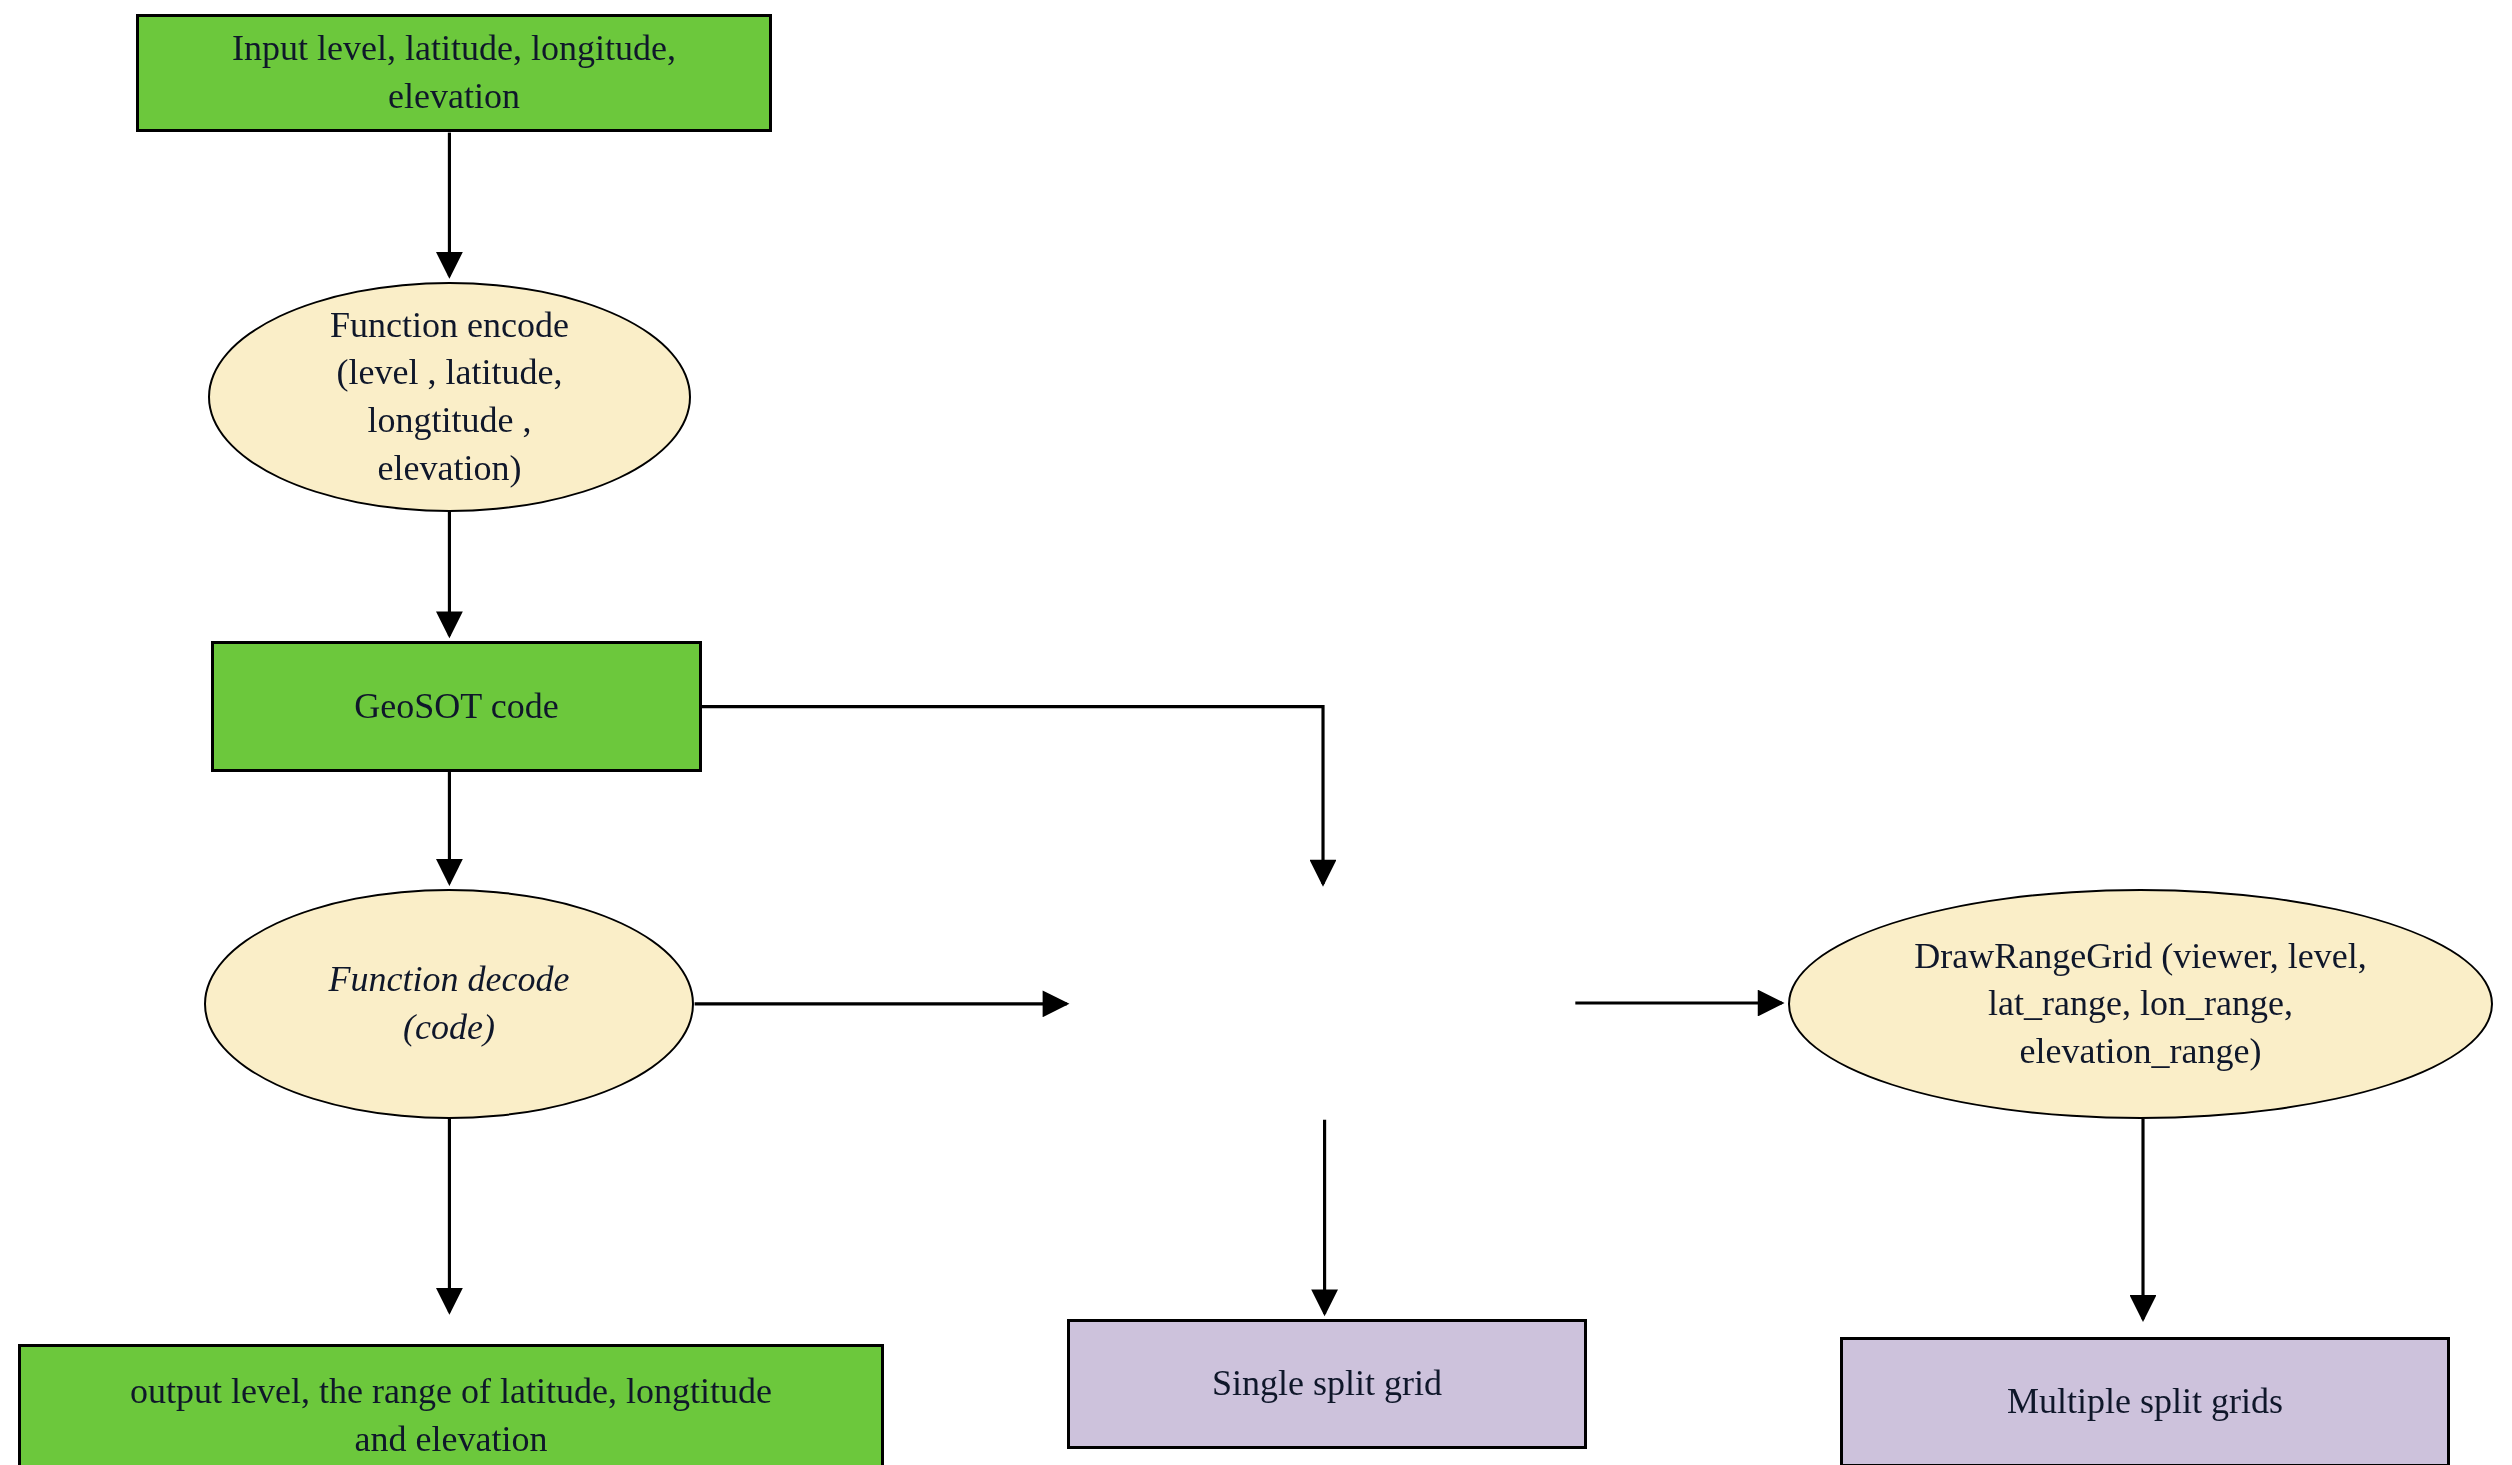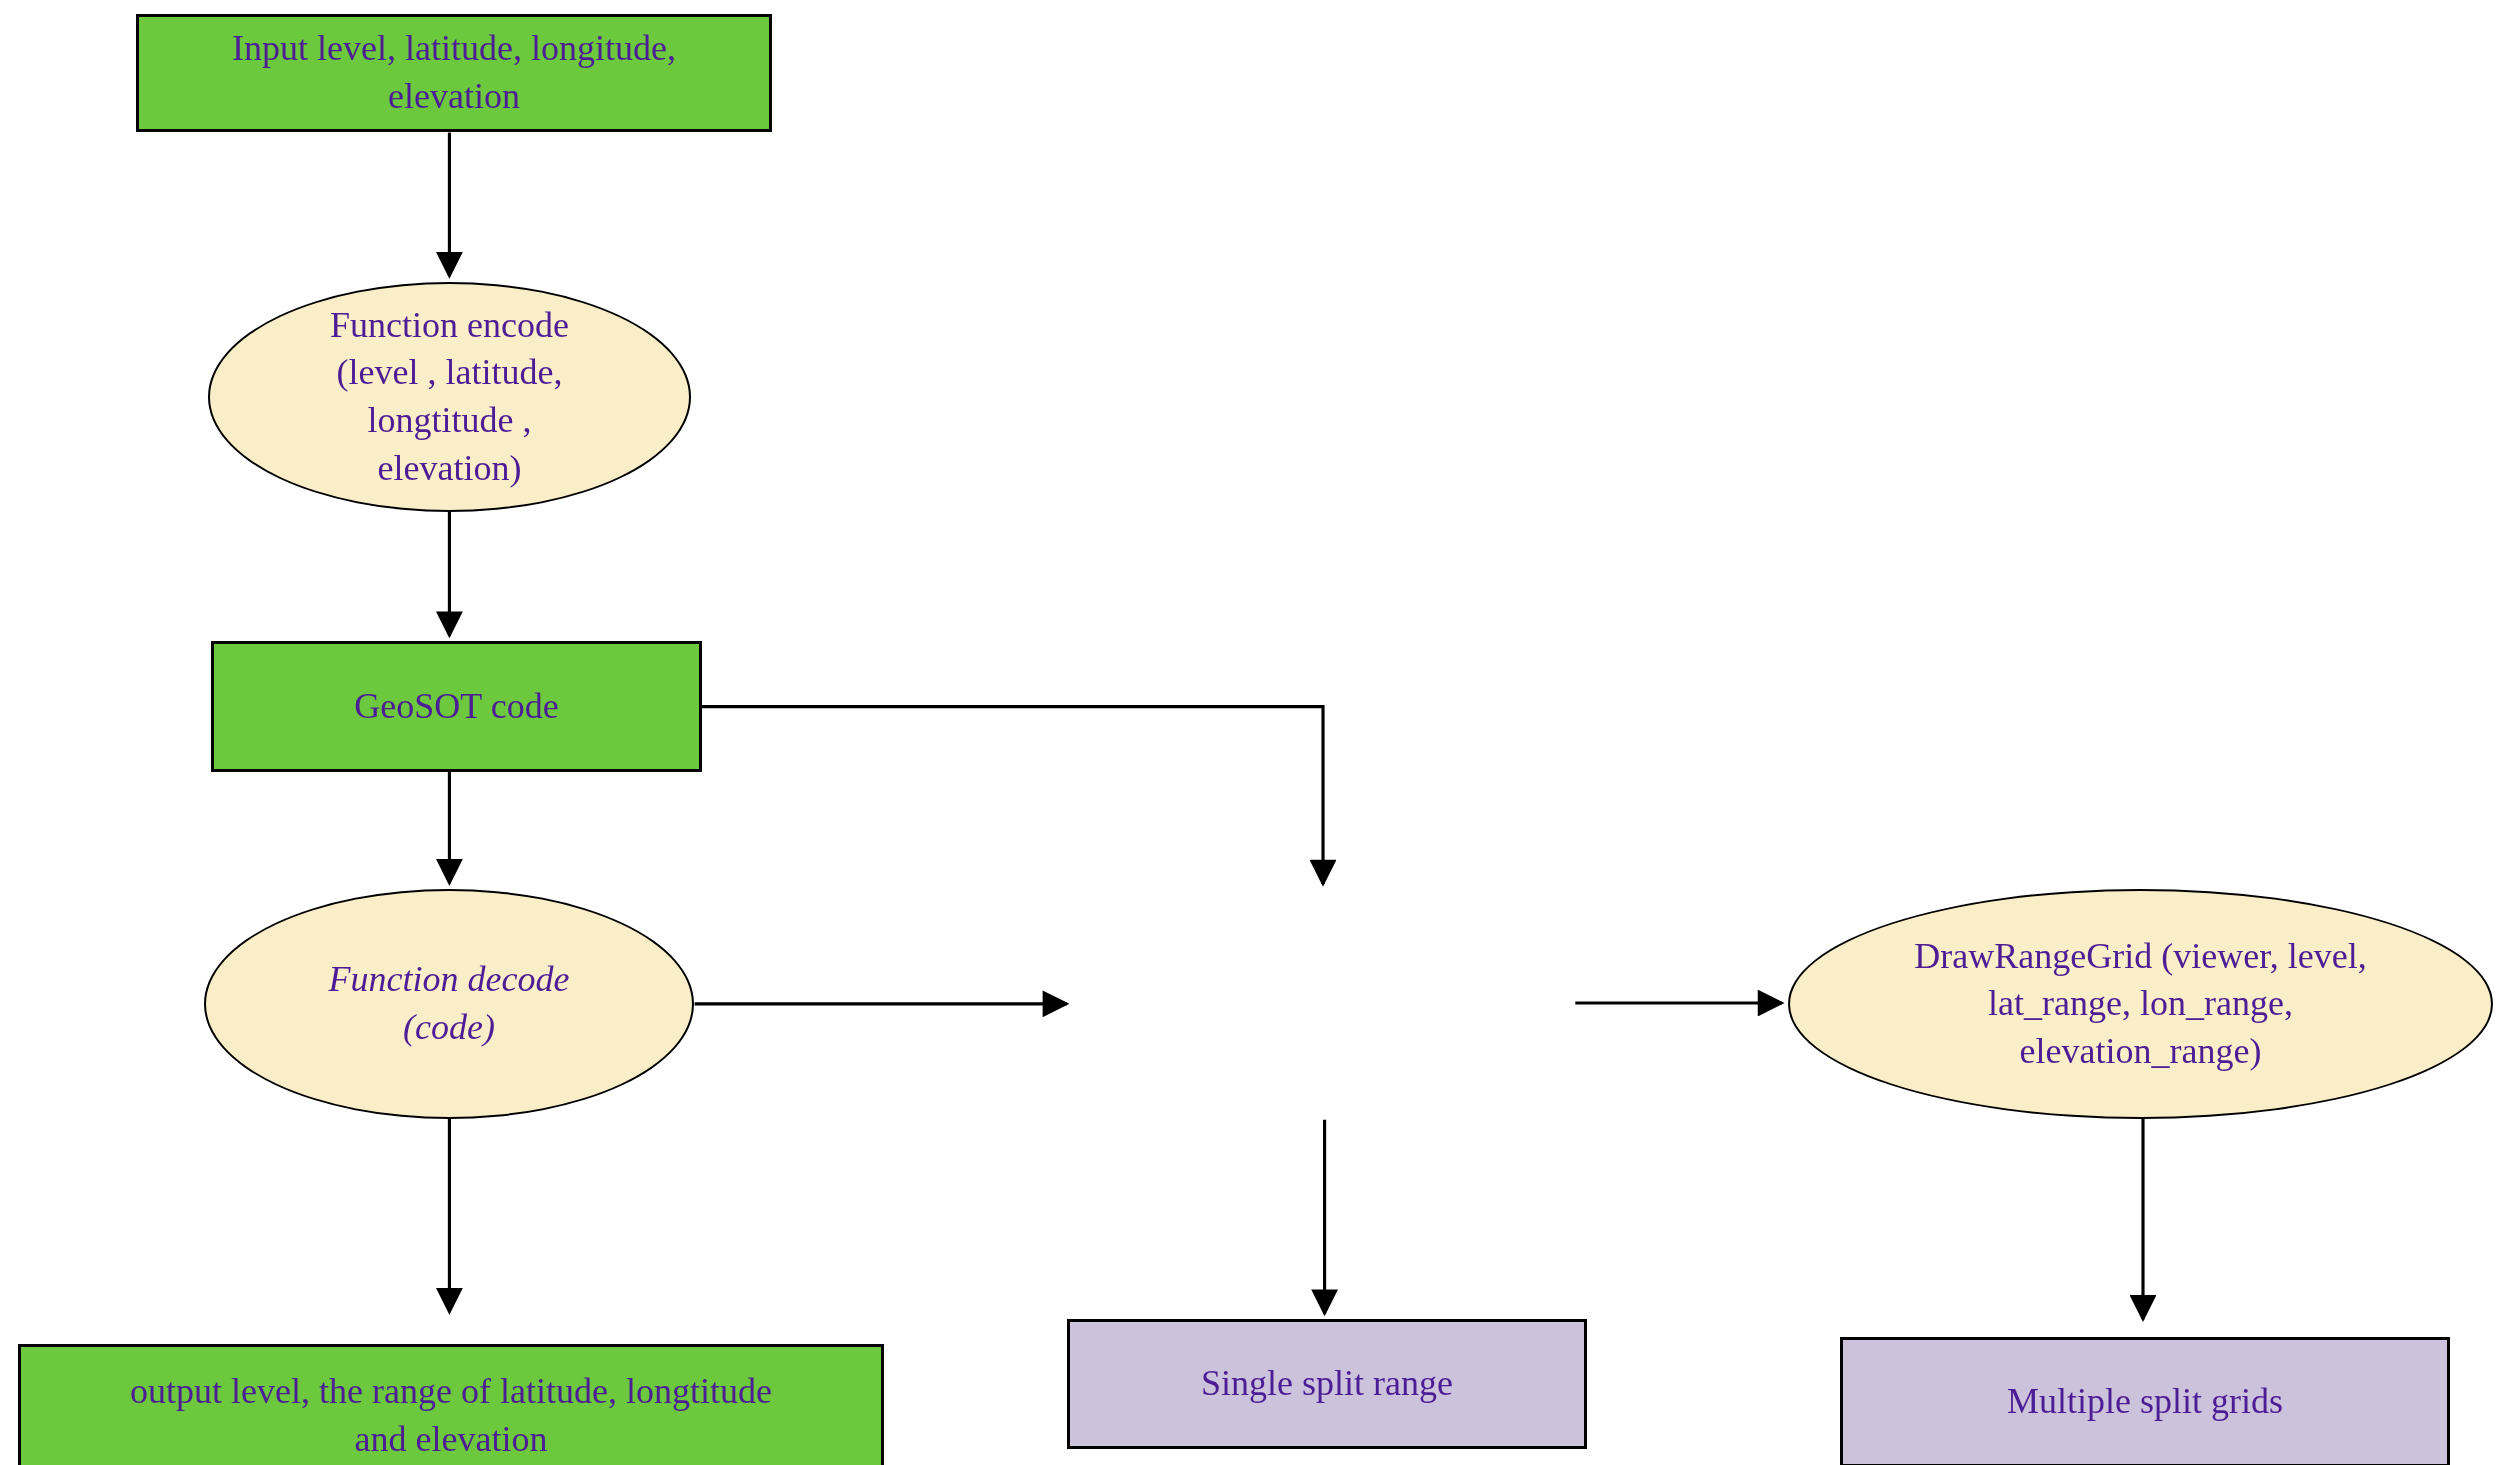--- a/index.html
+++ b/index.html
@@ -9,21 +9,21 @@
     width: 2512px;
     height: 1466px;
     overflow: hidden;
   }
   .canvas {
     position: relative;
     width: 2512px;
     height: 1134px;
     background: #ffffff;
     font-family: "Liberation Serif", "DejaVu Serif", serif;
-    color: #4c1d95;
+    color: #0f172a;
   }
   .edges {
     position: absolute;
     left: 0; top: 0;
     width: 2512px; height: 1466px;
     pointer-events: none;
   }
   .node {
     position: absolute;
     box-sizing: border-box;
@@ -101,21 +101,21 @@
 (code)</span>
   </div>
 
   <div class="node rect green" style="left: 18px; top: 1318px; width: 866px; height: 143px; background-color: rgb(108, 200, 60); margin-top: 26px;">
     <span class="label">output level, the range of latitude, longtitude
 and elevation</span>
   </div>
 
 
   <div class="node rect purple" style="left: 1067px; top: 1319px; width: 520px; height: 130px; background-color: rgb(205, 194, 220);">
-    <span class="label">Single split range</span>
+    <span class="label">Single split grid</span>
   </div>
 
   <div class="node ellipse cream" style="left: 1788px; top: 889px; width: 705px; height: 230px; background-color: rgb(250, 238, 200);">
     <span class="label">DrawRangeGrid (viewer, level,
 lat_range, lon_range,
 elevation_range)</span>
   </div>
 
   <div class="node rect purple" style="left: 1840px; top: 1325px; width: 610px; height: 130px; background-color: rgb(205, 194, 220); margin-top: 12px;">
     <span class="label">Multiple split grids</span>

